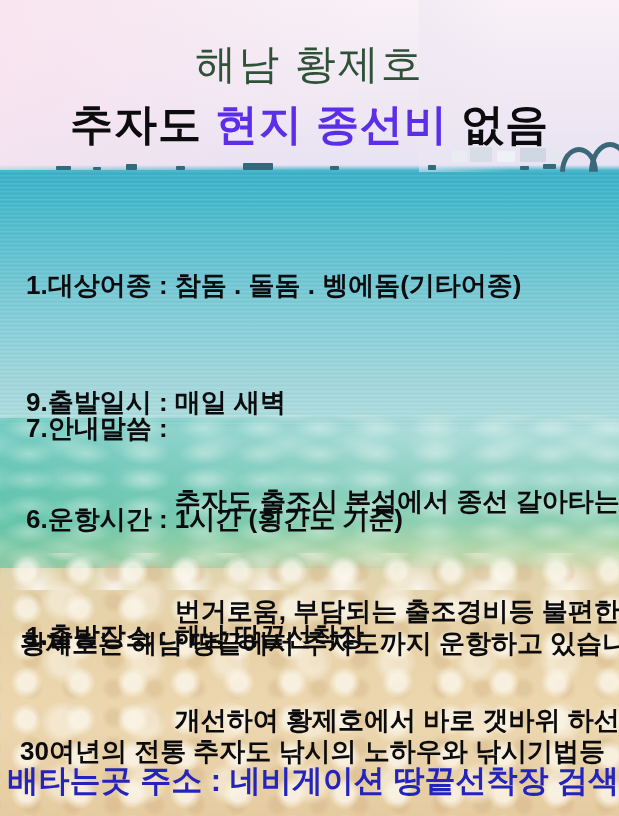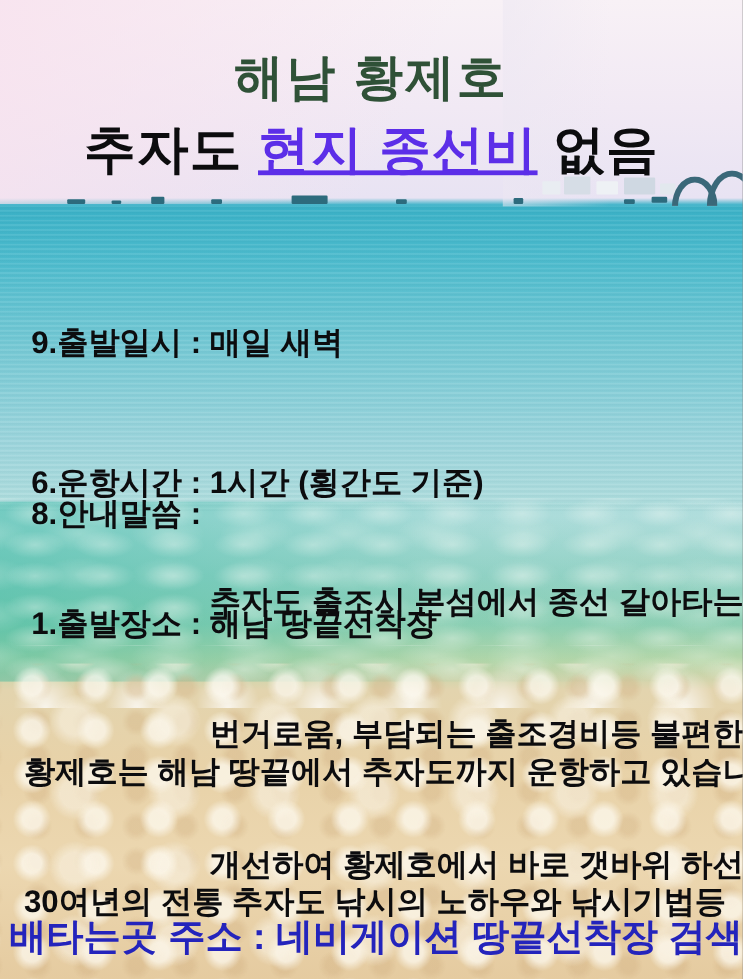--- a/index.html
+++ b/index.html
@@ -55,23 +55,23 @@
       radial-gradient(circle,rgba(255,253,246,0.85) 0 8px,rgba(255,253,246,0) 16px),
       radial-gradient(circle,rgba(250,244,230,0.70) 0 12px,rgba(250,244,230,0) 22px),
       radial-gradient(circle,rgba(209,176,130,0.45) 0 6px,rgba(209,176,130,0) 12px);
     background-size:53px 37px,83px 61px,41px 29px;
     background-position:0 0,21px 17px,11px 5px;}
   .ship{position:absolute;display:block;background:#2d6b7d;border-radius:1px;}
   .bld{position:absolute;display:block;border-radius:1px;}
   .arch{position:absolute;border:5px solid #3a6879;border-bottom:none;
     border-radius:50% 50% 0 0 / 100% 100% 0 0;}
   .txt{position:absolute;color:#0c0c0e;white-space:pre;}
-  .title{top:37px;left:0;right:0;text-align:center;font-size:41px;font-weight:700;color:#2f5137;letter-spacing:2px;}
+  .title{top:37px;left:0;right:0;text-align:center;font-size:41px;font-weight:400;color:#2f5137;letter-spacing:2px;}
   .subtitle{top:96px;left:0;right:0;text-align:center;font-size:43px;font-weight:800;letter-spacing:1px;}
-  .violet{color:#5c2ee8;text-decoration:underline;}
+  .violet{color:#5c2ee8;}
   .info-list{top:188px;left:26px;font-size:26px;line-height:39px;}
   .item7{top:410px;left:26px;font-size:26px;line-height:36.5px;display:flex;align-items:flex-start;}
   .paragraphs{top:552px;left:20px;font-size:26px;line-height:36.3px;}
   .footer{top:760px;left:0;right:0;text-align:right;font-size:31px;font-weight:800;color:#2424bc;white-space:pre;}
 </style>
 </head>
 <body>
 
 <div class="poster">
 
@@ -102,28 +102,29 @@
   <div class="layer shallow-tint"></div>
   <div class="layer shallow-ripples"></div>
   <div class="layer foam-line"></div>
   <div class="layer beach-foam"></div>
 
   <div class="txt title">해남 황제호</div>
 
   <div class="txt subtitle"><span>추자도 </span><span class="violet">현지 종선비</span><span> 없음</span></div>
 
   <div class="txt info-list">
+    <div>1.대상어종 : 참돔 . 돌돔 . 벵에돔(기타어종)</div>
     <div>9.출발일시 : 매일 새벽</div>
     <div>6.운항시간 : 1시간 (횡간도 기준)</div>
     <div>1.출발장소 : 해남 땅끝선착장</div>
     
   </div>
 
   <div class="txt item7">
-    <div>8.안내말씀 : </div>
+    <div>7.안내말씀 : </div>
     <div>
       <div>추자도 출조시 본섬에서 종선 갈아타는</div>
       <div>번거로움, 부담되는 출조경비등 불편한점을</div>
       <div>개선하여 황제호에서 바로 갯바위 하선하여</div>
       <div><span class="violet">종선비 없이</span><span> 즐거운 낚시 가능하게 합니다.</span></div>
     </div>
   </div>
 
   <div class="txt paragraphs">
     <div>황제호는 해남 땅끝에서 추자도까지 운항하고 있습니다.</div>

